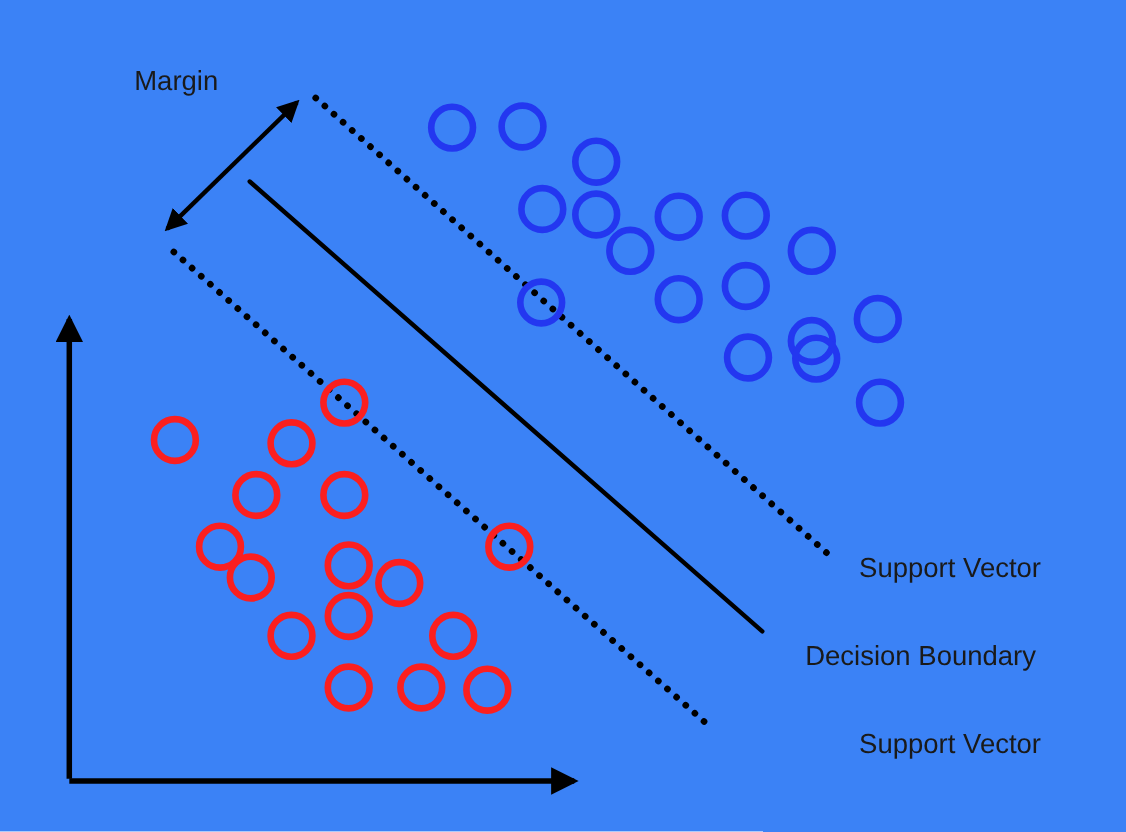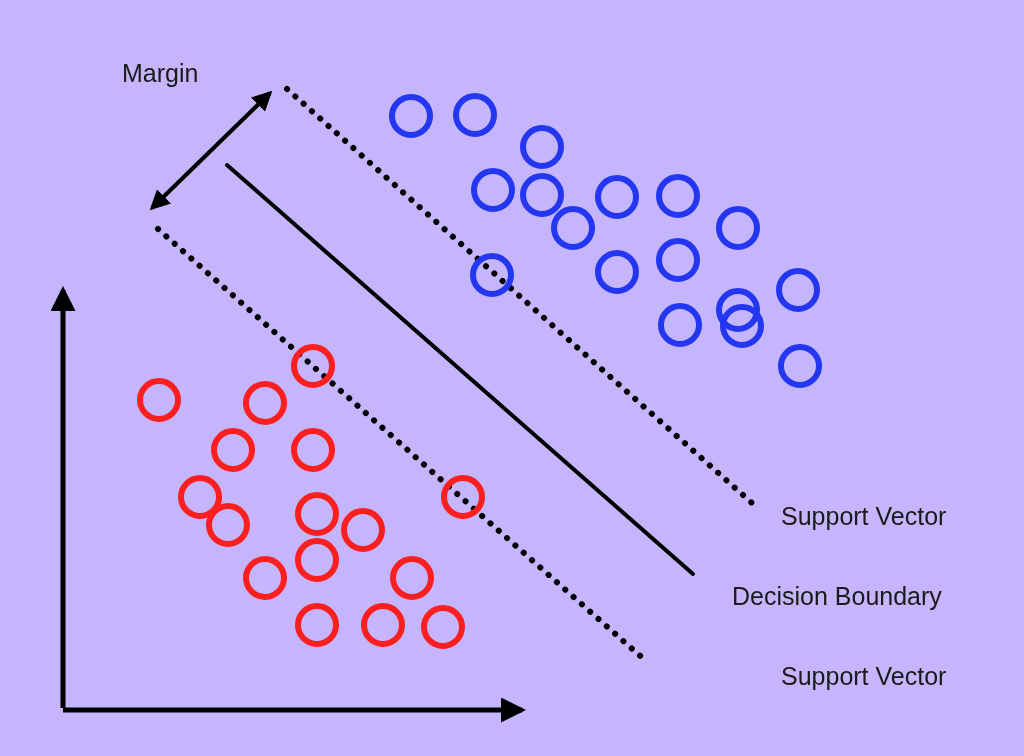--- a/index.html
+++ b/index.html
@@ -8,21 +8,21 @@
     padding: 0;
     background: #ffffff;
   }
   body {
     font-family: "Liberation Sans", sans-serif;
   }
   #canvas-wrap {
     position: relative;
     width: 1024px;
     height: 756px;
-    background: #c4b5fd;
+    background: #3b82f6;
     overflow: hidden;
   }
   svg#diagram {
     position: absolute;
     top: 0;
     left: 0;
     width: 1024px;
     height: 756px;
     display: block;
   }

